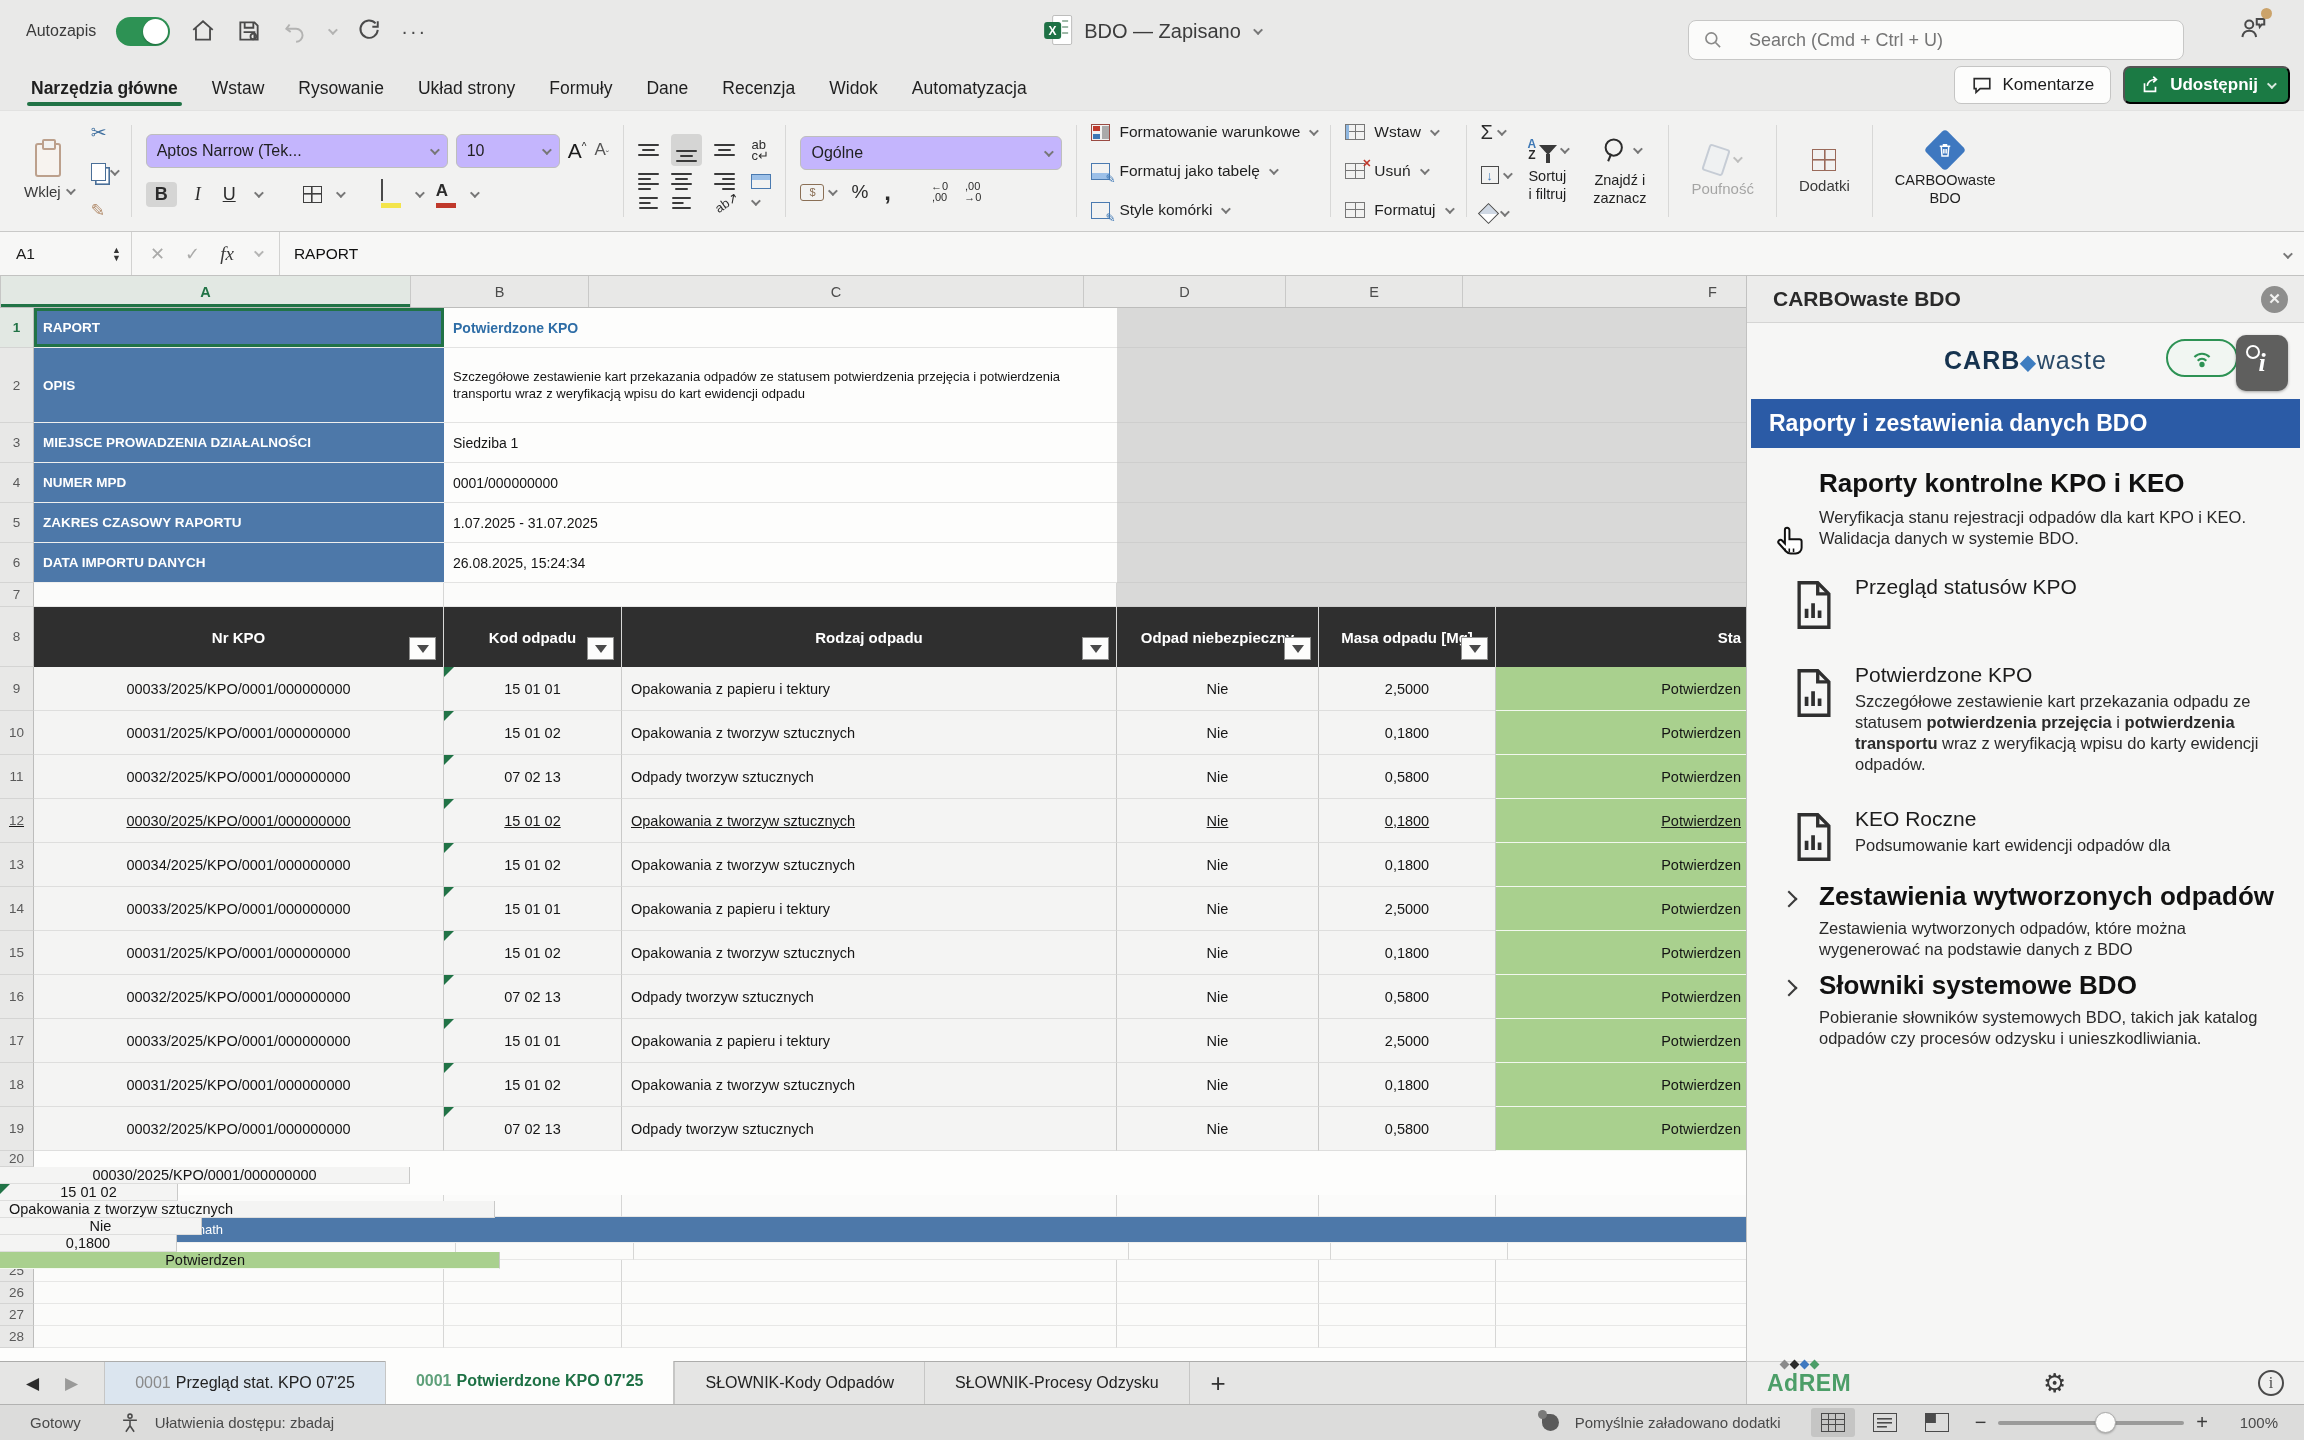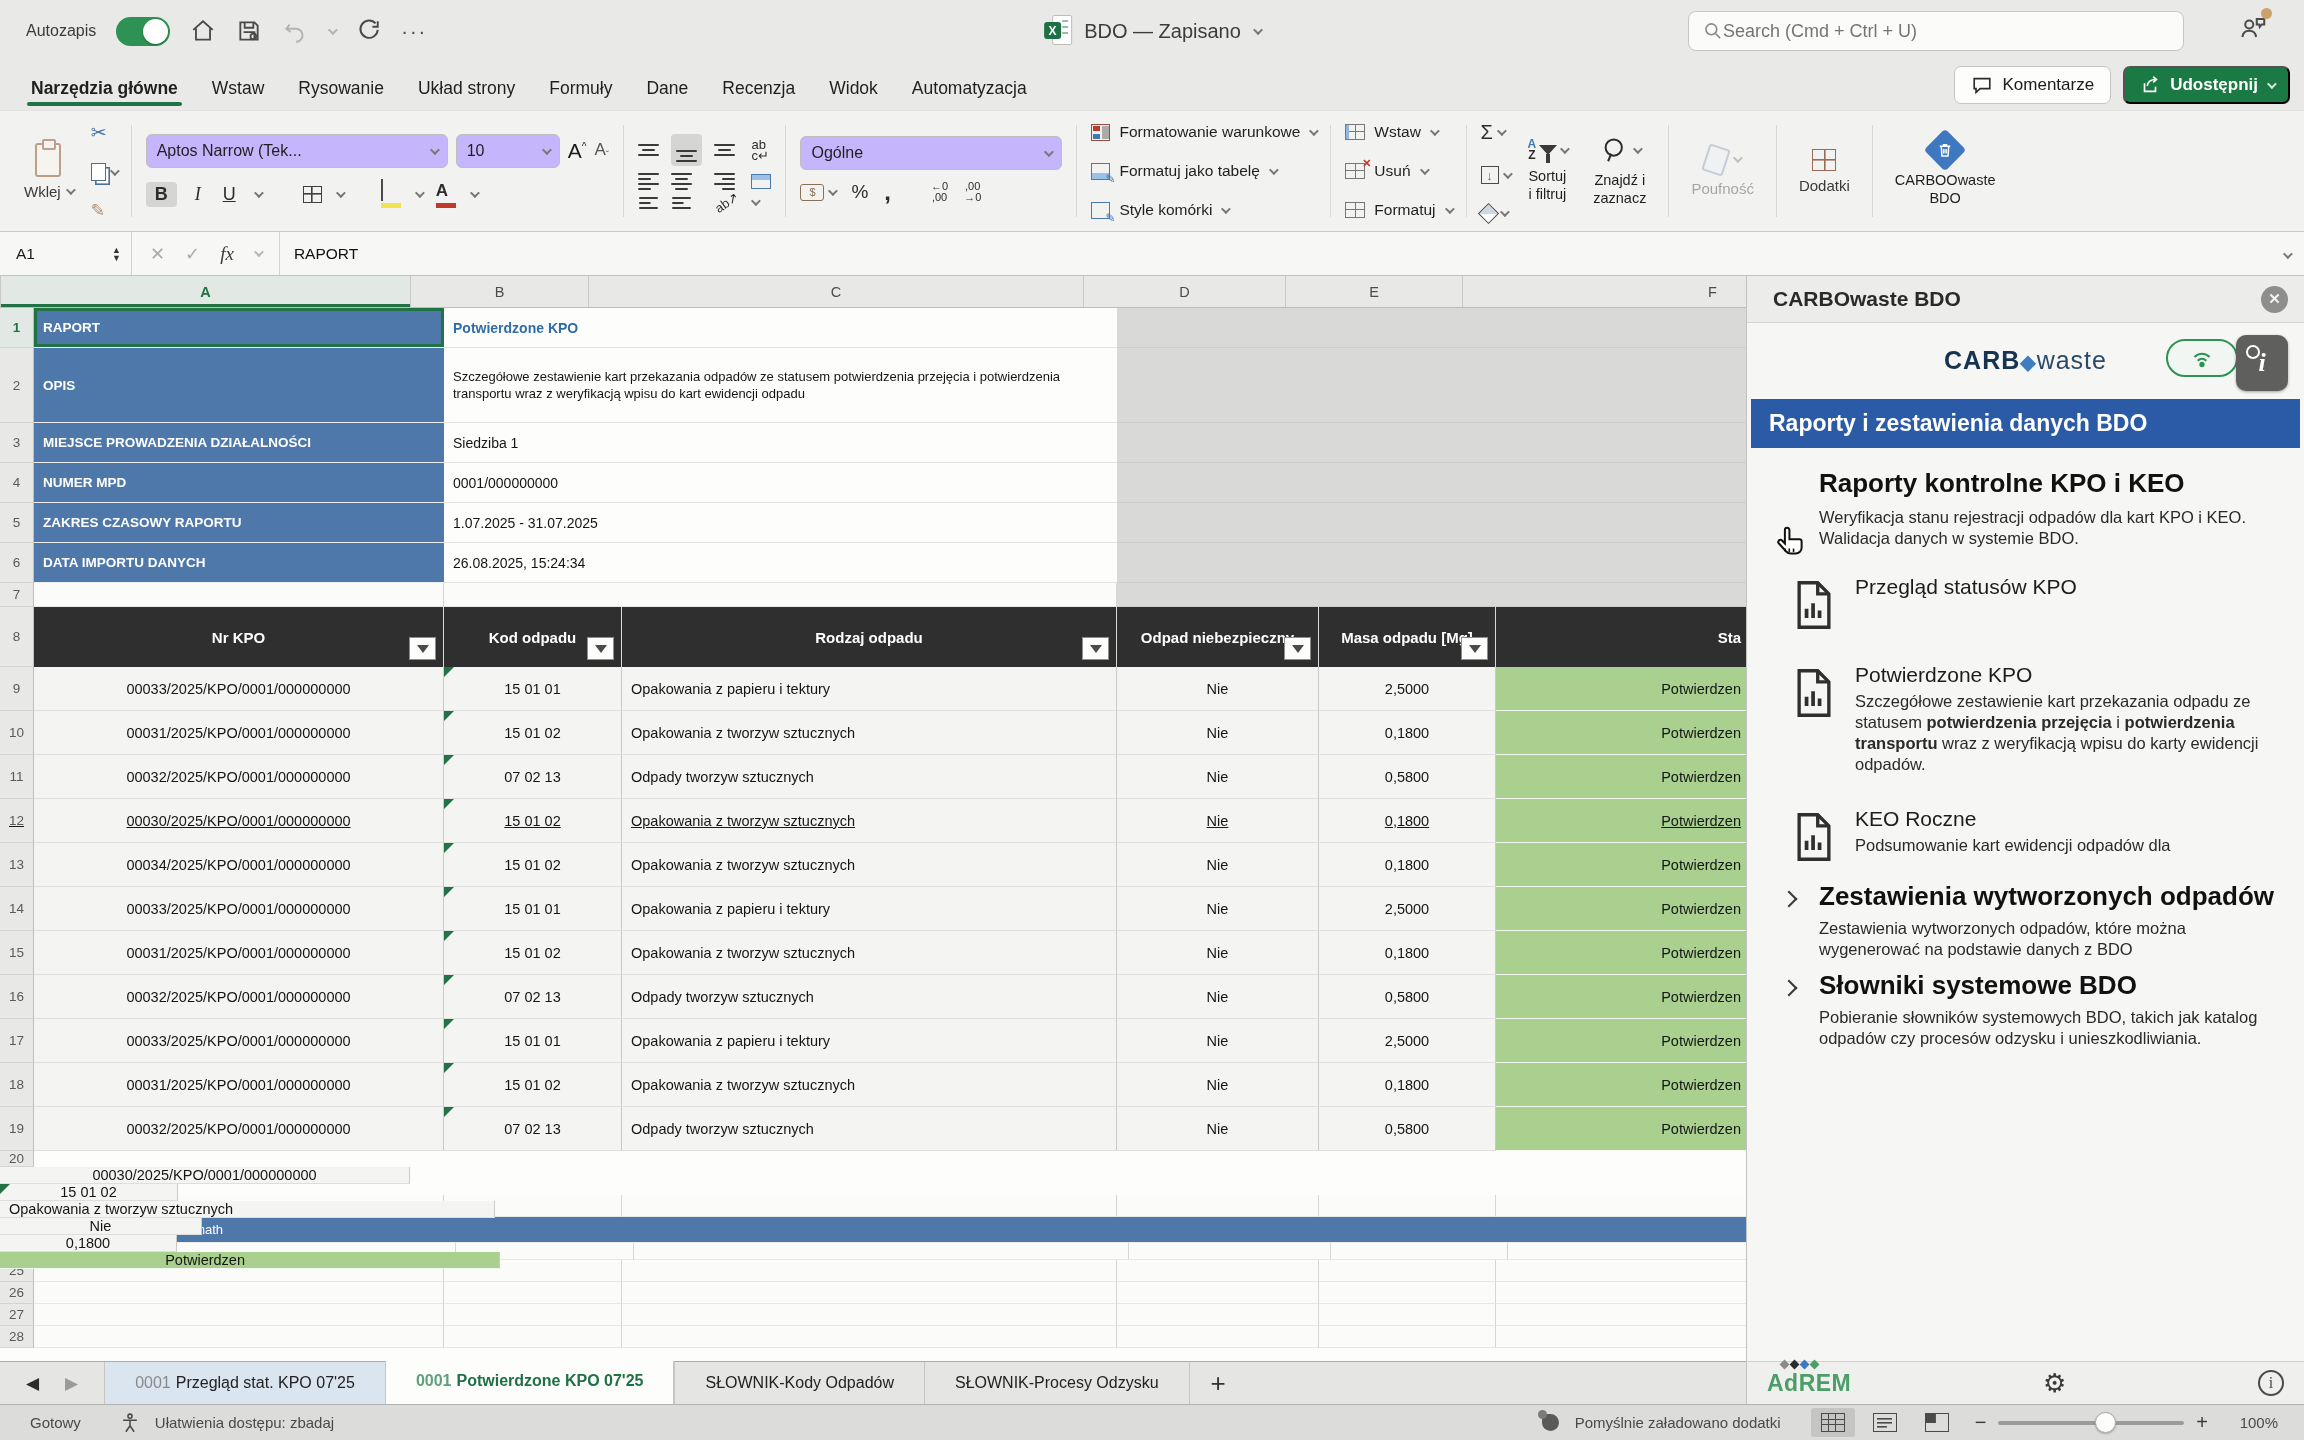--- a/index.html
+++ b/index.html
@@ -16,21 +16,21 @@
   .tlicon { font-size:24px; color:#4a4a4a; display:inline-flex; align-items:center; }
   .tlicon svg { stroke:#4a4a4a; }
   .tlicon.dis svg { stroke:#b3b3b2; }
   .chev { display:inline-block; width:9px; height:9px; border-right:2px solid #777; border-bottom:2px solid #777; transform:rotate(45deg) translateY(-2px); }
   .chev.sm { width:7px; height:7px; }
   .doc-title { position:absolute; left:50%; transform:translateX(-50%); display:flex; align-items:center; gap:12px; font-size:20px; color:#3c3c3c; }
   .xlicon { width:28px; height:32px; position:relative; }
   .xlicon .page { position:absolute; right:0; top:0; width:20px; height:30px; background:#fff; border:1px solid #bdbdbc; border-radius:2px; }
   .xlicon .page i { display:block; height:2px; background:#9fb9a8; margin:4px 3px 0 9px; }
   .xlicon .sq { position:absolute; left:0; top:7px; width:17px; height:17px; background:#1E7145; border-radius:3px; color:#fff; font-weight:bold; font-size:12px; display:flex; align-items:center; justify-content:center; }
-  .searchbox { position:absolute; right:120px; top:11px; width:496px; height:40px; border:1px solid #C7C7C6; background:#FBFBFA; border-radius:8px; display:flex; align-items:center; padding:0 14px; gap:0; }
+  .searchbox { position:absolute; right:120px; top:20px; width:496px; height:40px; border:1px solid #C7C7C6; background:#FBFBFA; border-radius:8px; display:flex; align-items:center; padding:0 14px; gap:26px; }
   .searchbox input { border:none; outline:none; background:transparent; font-size:18px; color:#6f6f6e; width:100%; font-family:inherit; }
   .people { position:absolute; right:36px; top:12px; }
   .people .dot { position:absolute; right:-4px; top:-4px; width:11px; height:11px; border-radius:50%; background:#CBA36A; }
 
   
   .tabsrow { height:48px; display:flex; align-items:flex-end; padding:0 14px; position:relative; background:#E9E9E8; }
   .rtab { font-size:17.5px; color:#1f1f1f; margin:0 17px; padding-bottom:11px; position:relative; white-space:nowrap; }
   .rtab.active { font-weight:bold; }
   .rtab.active::after { content:""; position:absolute; left:-4px; right:-4px; bottom:4px; height:4px; border-radius:2px; background:#217346; }
   .tr-right { position:absolute; right:14px; bottom:6px; display:flex; gap:12px; align-items:center; }

